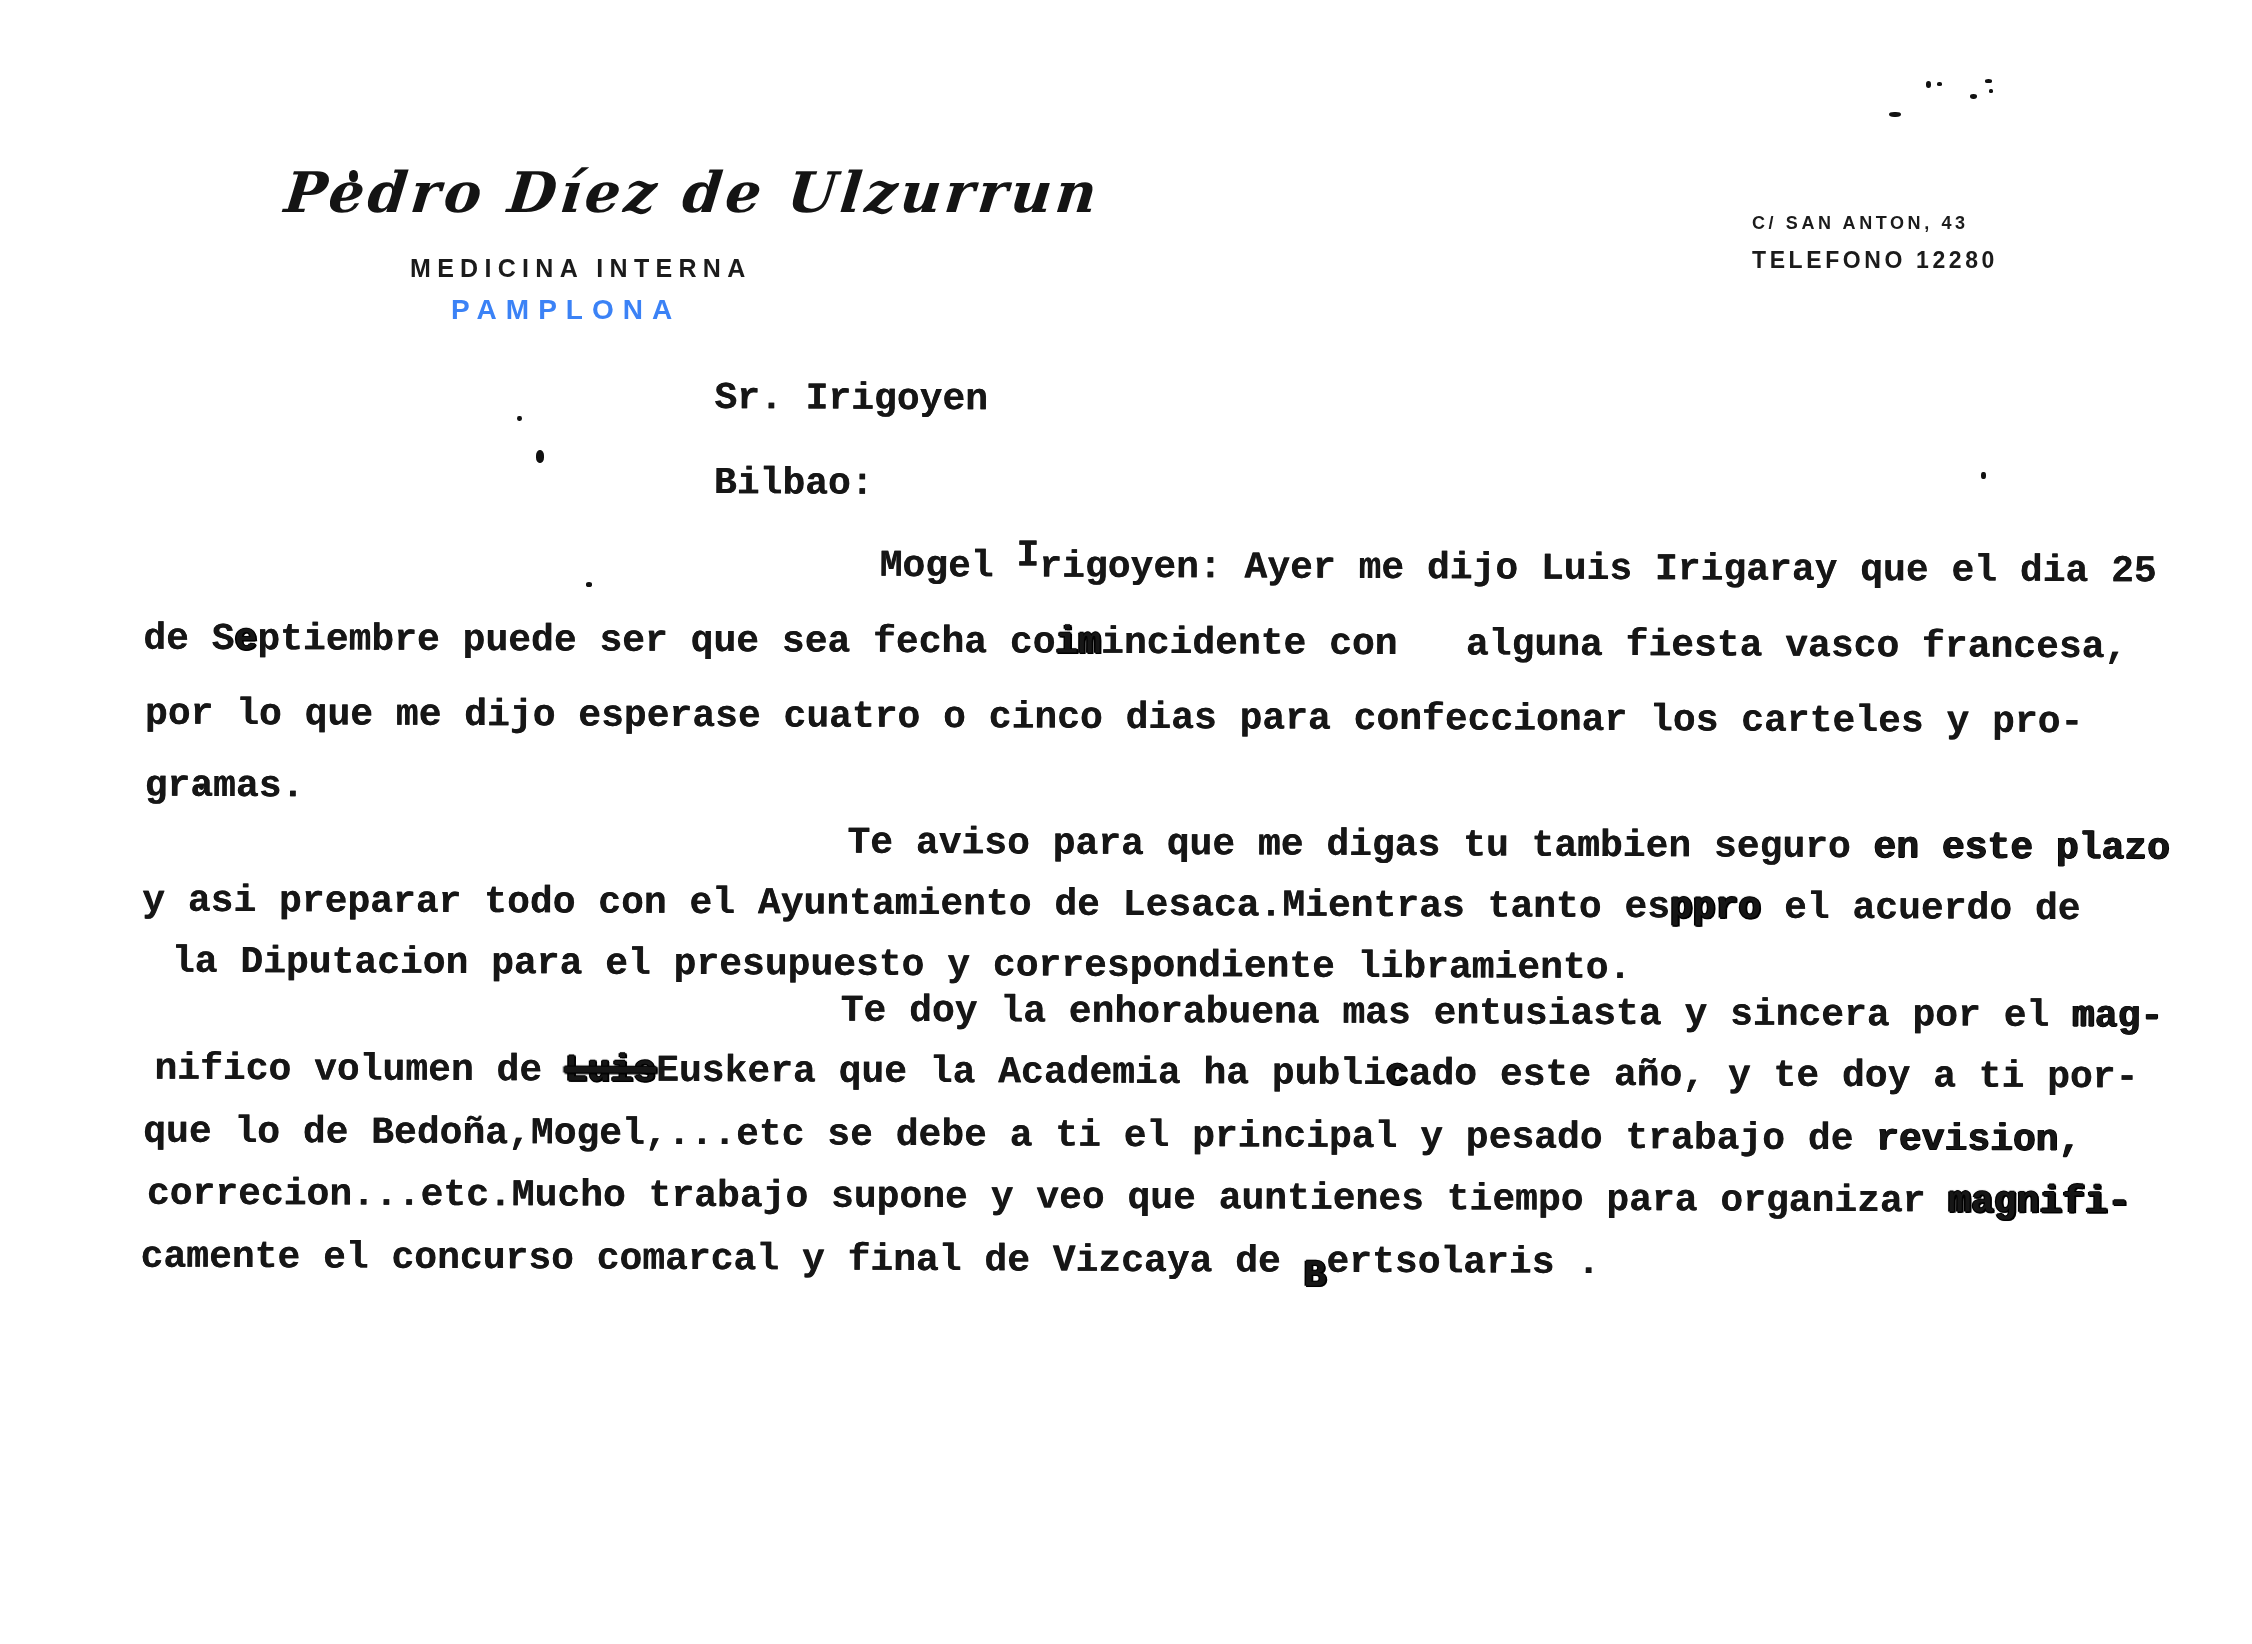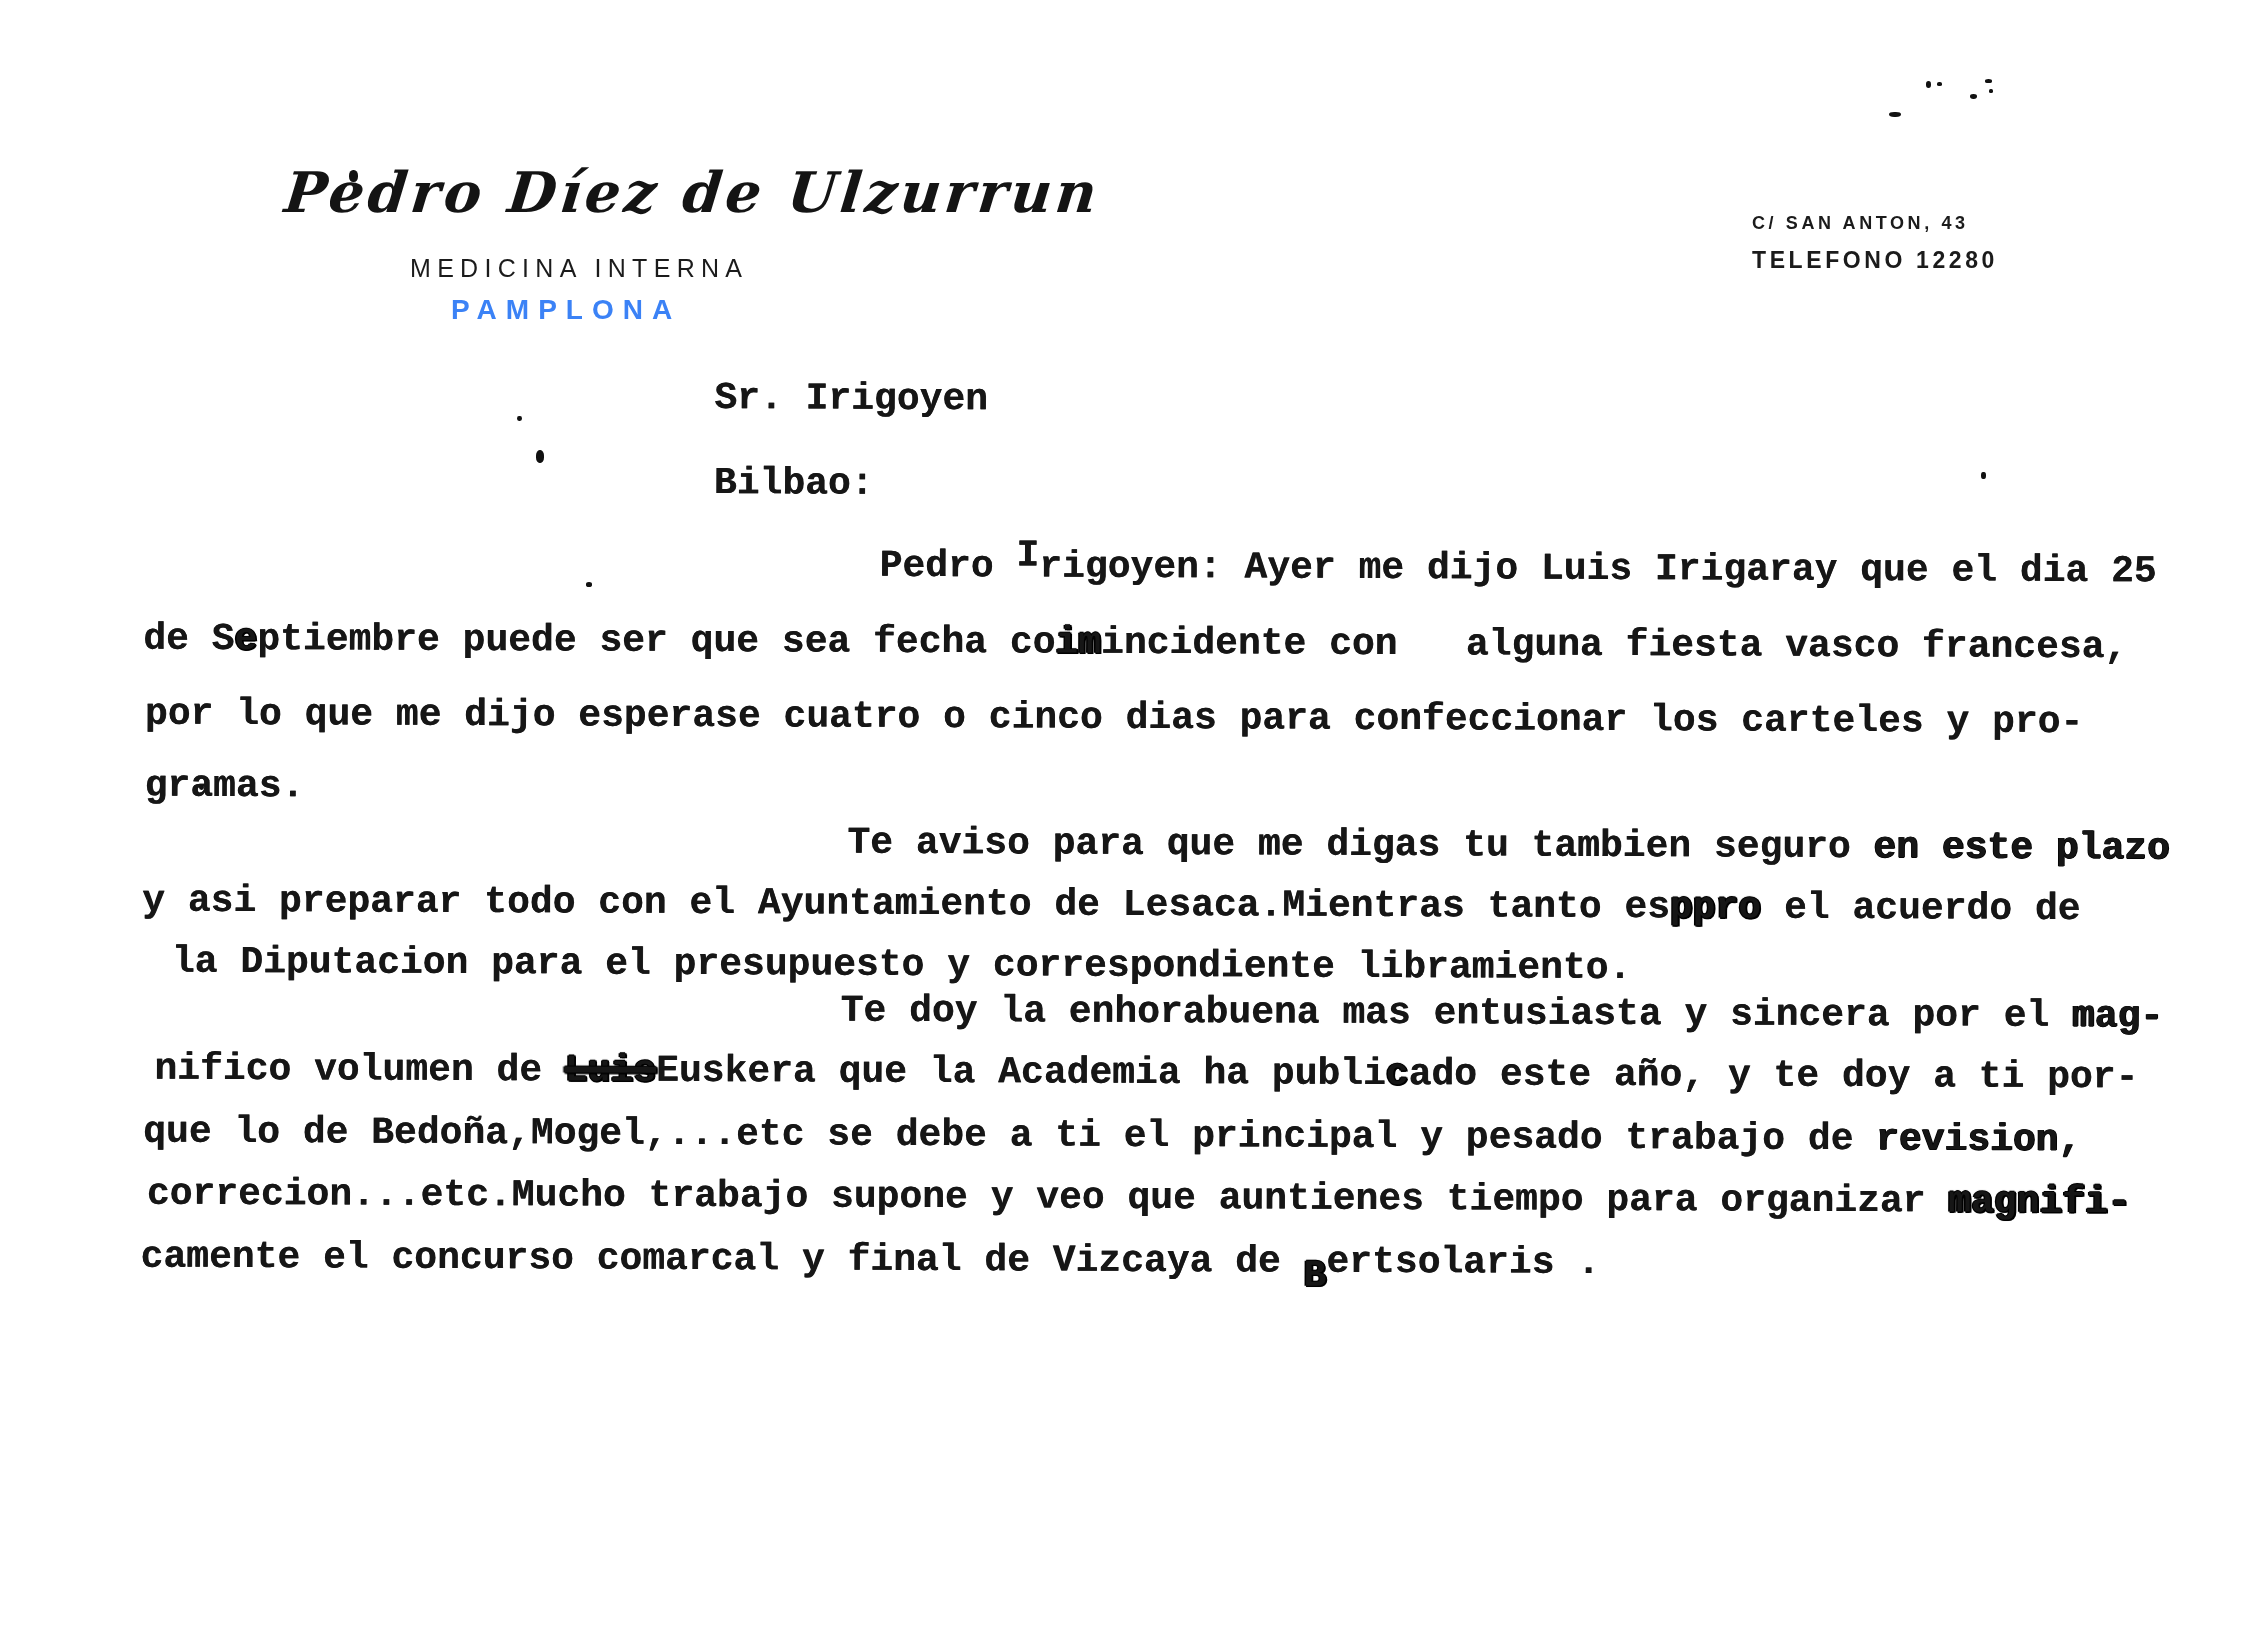--- a/index.html
+++ b/index.html
@@ -16,21 +16,21 @@
     font-family:"DejaVu Serif", serif;
     font-style:italic;font-weight:700;
     font-size:56px;color:#141414;
     letter-spacing:3.6px;
     transform:skewX(-6deg);
     white-space:pre;
   }
   .lh-spec{
     position:absolute;left:410px;top:254px;
     font-family:"Liberation Sans", sans-serif;
-    font-size:25px;font-weight:400;color:#1b1b1b;
+    font-size:25px;font-weight:700;color:#1b1b1b;
     letter-spacing:6.3px;white-space:pre;
   }
   .lh-city{
     position:absolute;left:451px;top:294px;
     font-family:"Liberation Sans", sans-serif;
     font-size:28px;font-weight:700;color:#3b82f6;
     letter-spacing:9px;white-space:pre;
   }
   .lh-addr1{
     position:absolute;left:1752px;top:213px;
@@ -110,21 +110,21 @@
     <div class="lh-city">PAMPLONA</div>
     <div class="lh-addr1">C/ SAN ANTON, 43</div>
     <div class="lh-addr2">TELEFONO 12280</div>
   </div>
 
   <div class="letter">
 
     <div class="tw rname">Sr. Irigoyen</div>
     <div class="tw rcity">Bilbao:</div>
 
-    <div class="tw l0"><span>Pedro </span><span class="sup">I</span><span>rigoyen: Ayer me dijo Luis Irigaray que el dia 25</span></div>
+    <div class="tw l0"><span>Mogel </span><span class="sup">I</span><span>rigoyen: Ayer me dijo Luis Irigaray que el dia 25</span></div>
 
     <div class="tw l1"><span>de S</span><span class="blot">e</span><span>ptiembre puede ser que sea fecha co</span><span class="blot">im</span><span>incidente con   alguna fiesta vasco francesa,</span></div>
 
     <div class="tw l2"><span>por lo que me dijo esperase cuatro o cinco dias para confeccionar los carteles y pro-</span></div>
 
     <div class="tw l3"><span>gramas.</span></div>
 
     <div class="tw l4"><span>Te aviso para que me digas tu tambien seguro </span><span class="heavy">en este plazo</span></div>
 
     <div class="tw l5"><span>y asi preparar todo con el Ayuntamiento de Lesaca.Mientras tanto es</span><span class="blot">ppro</span><span> el acuerdo de</span></div>

